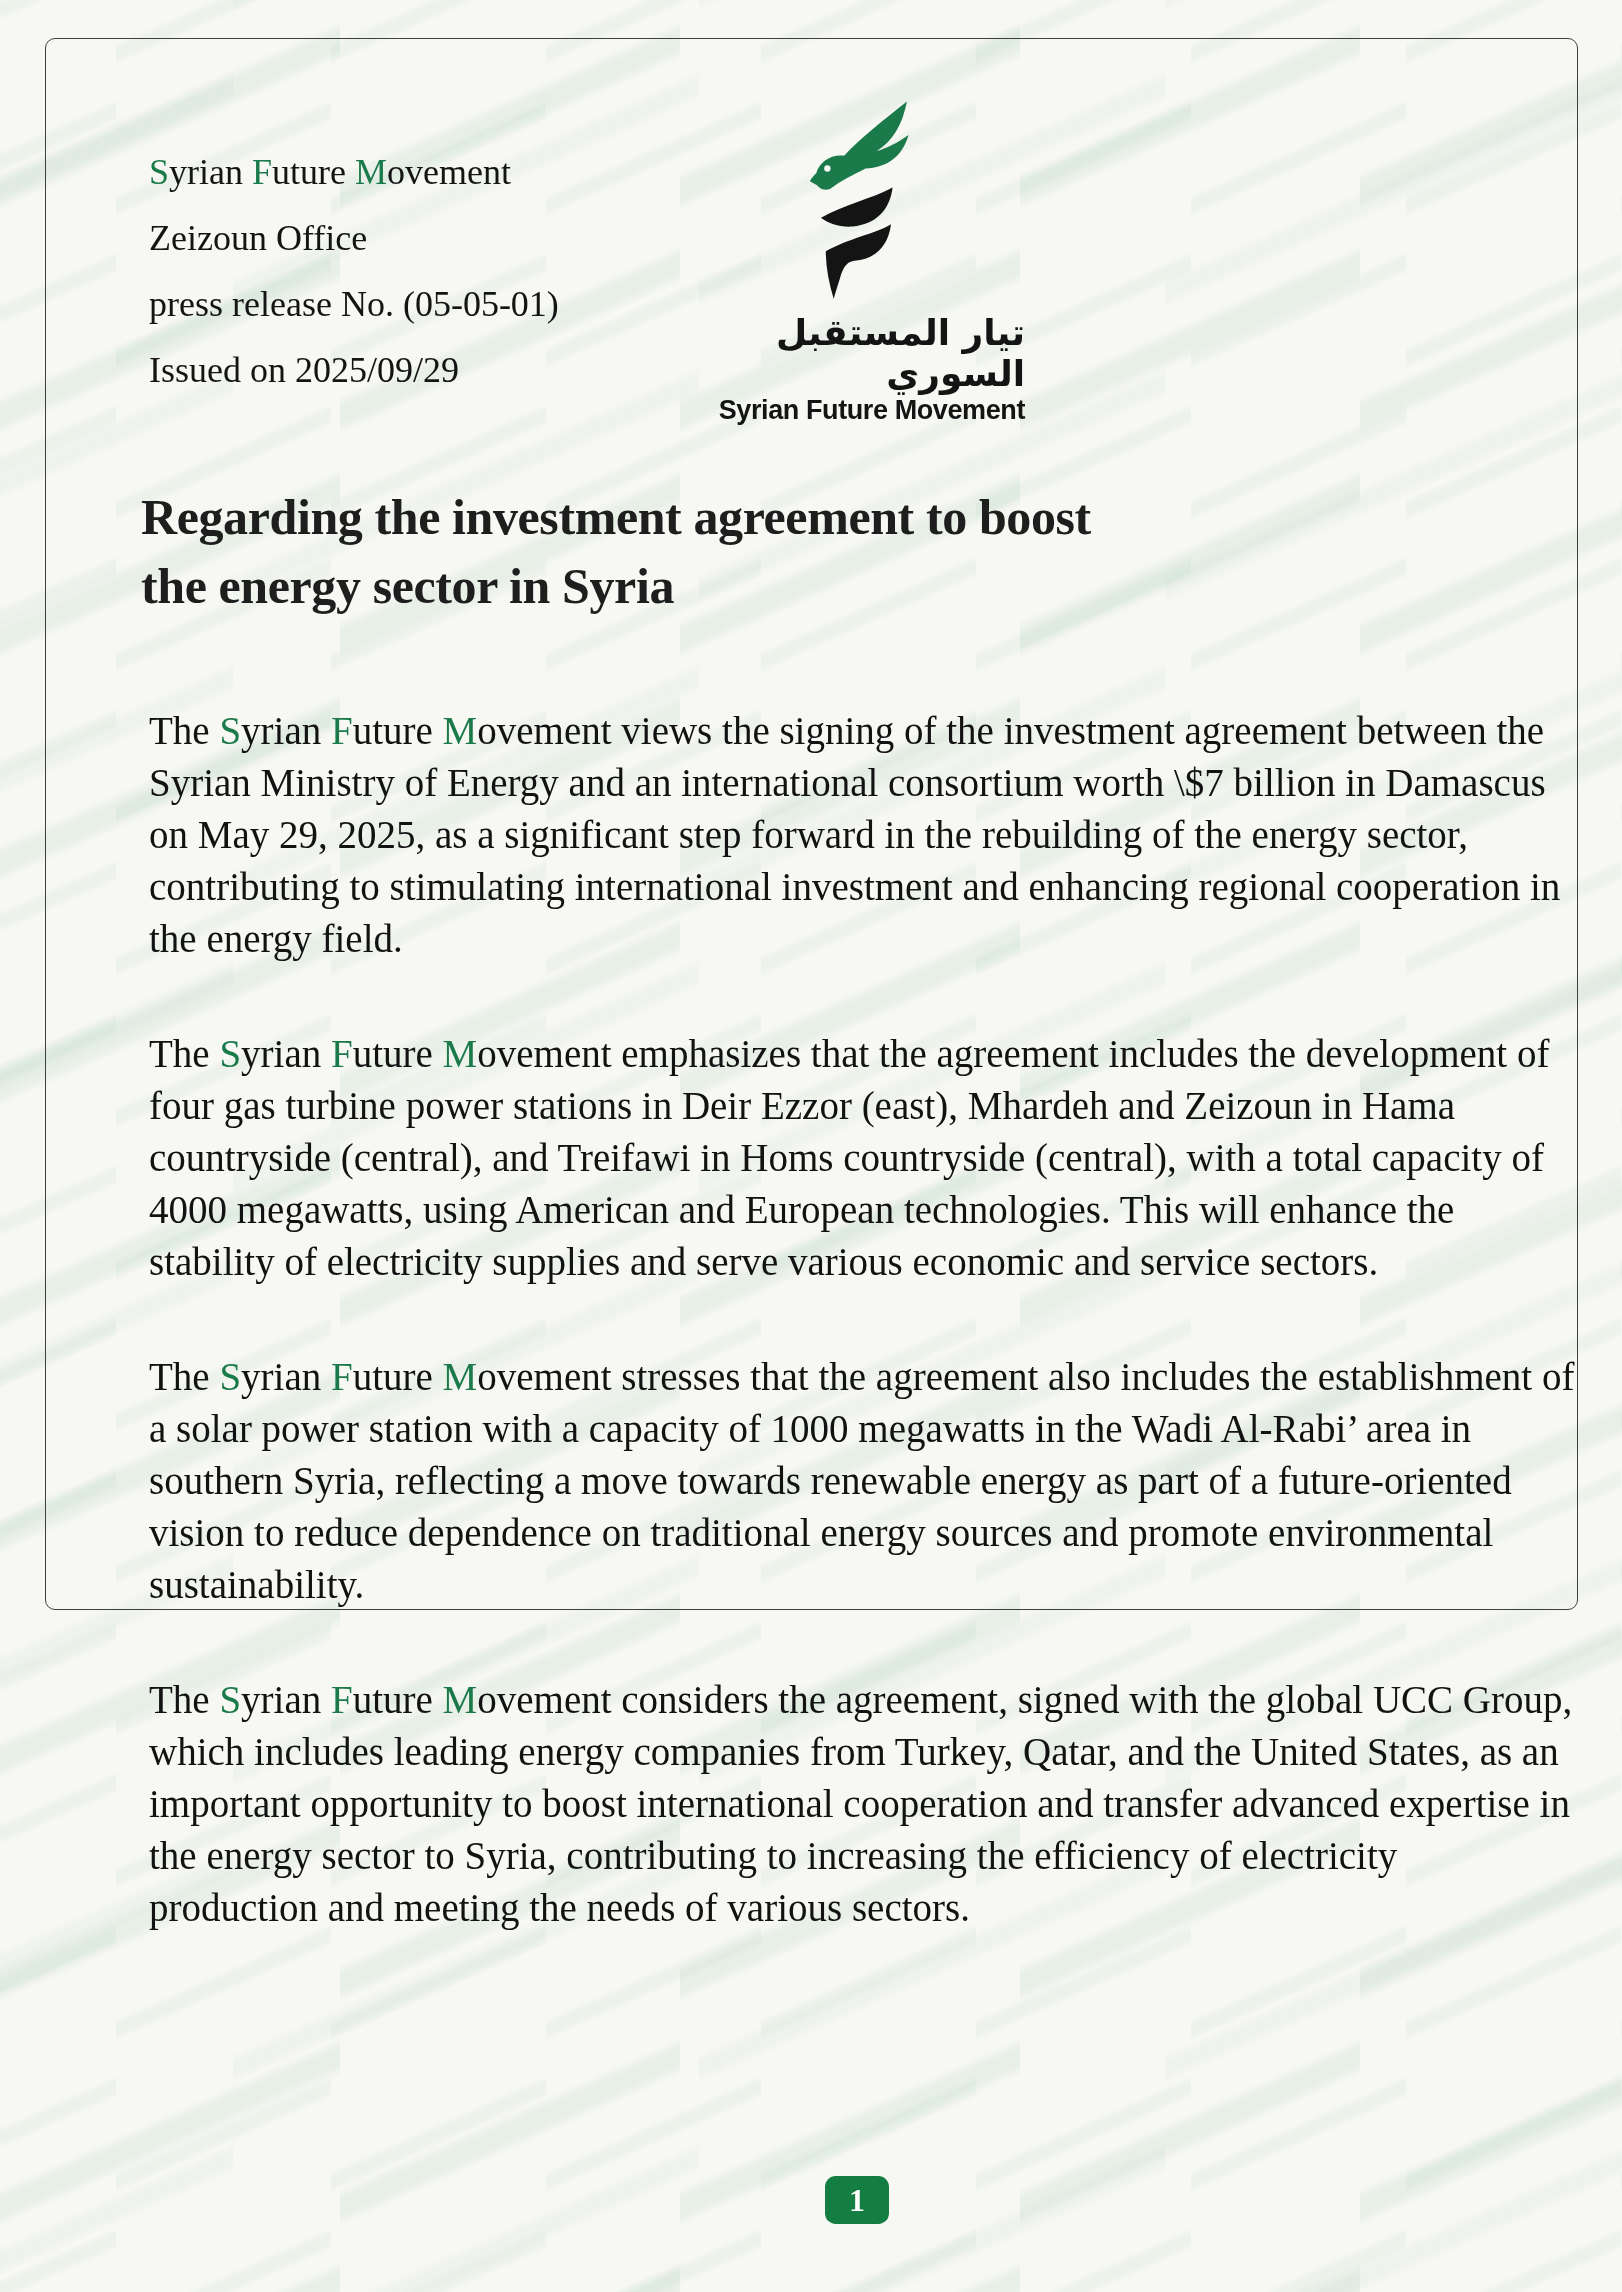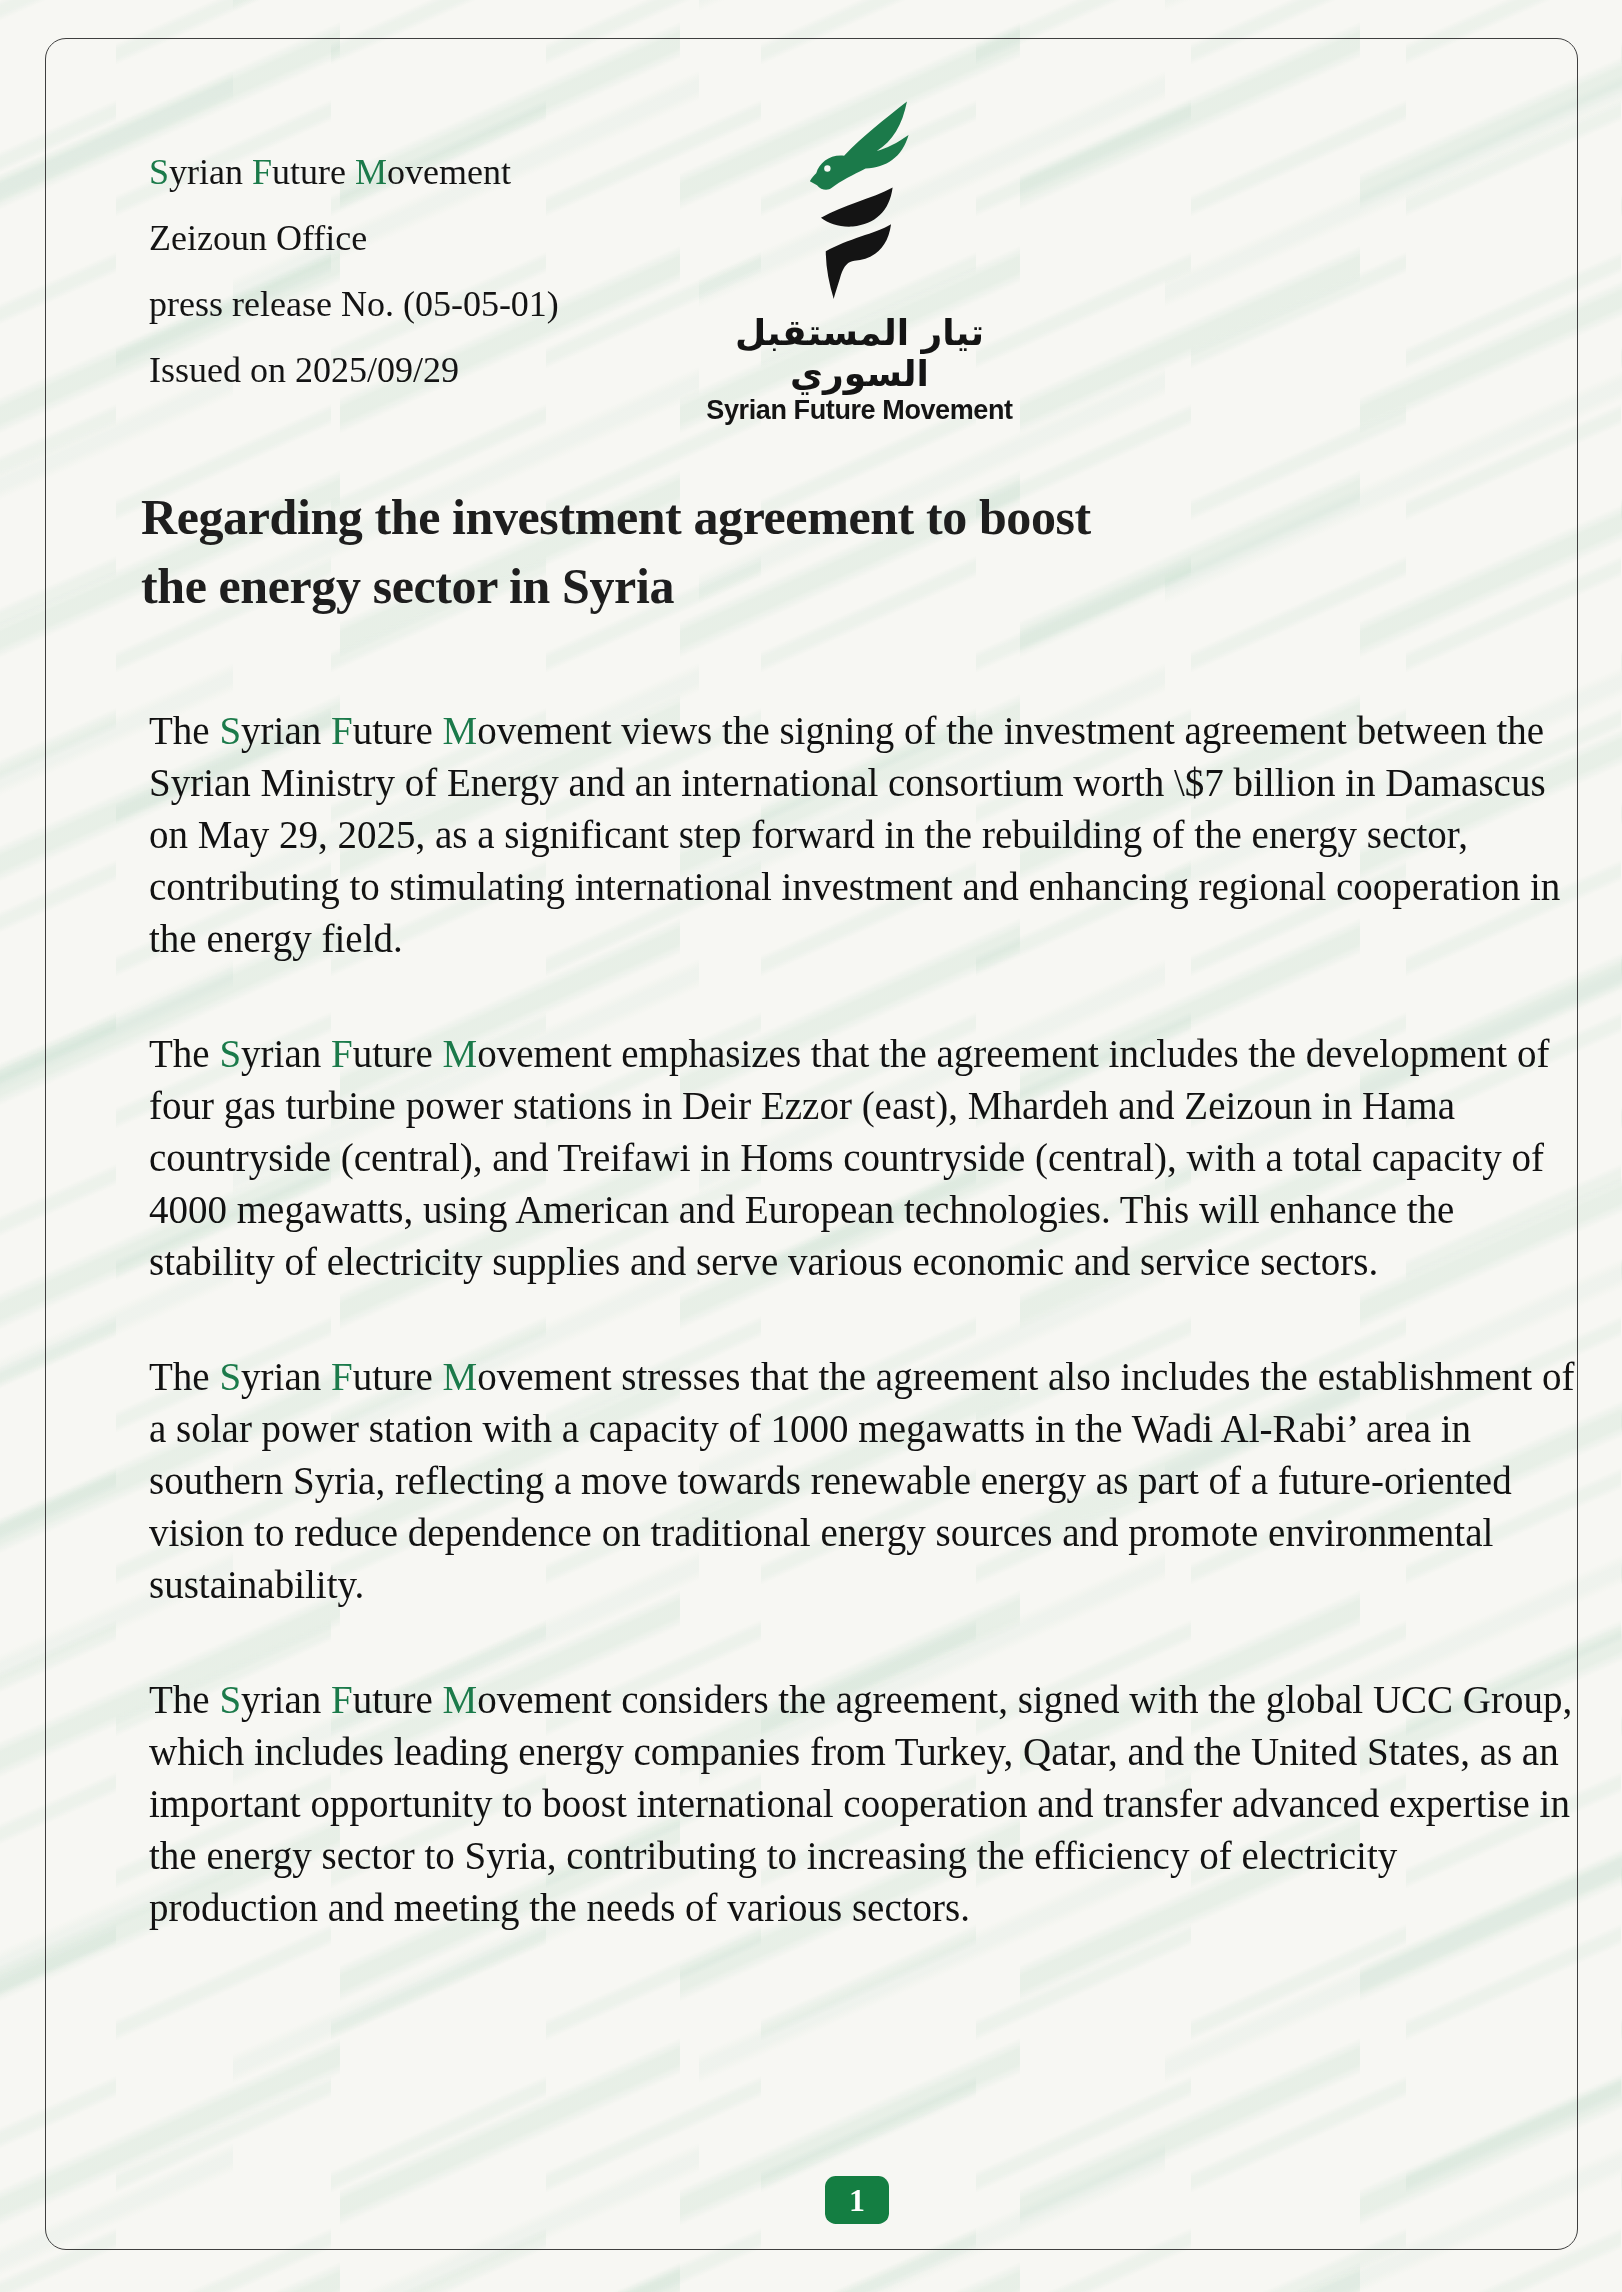--- a/index.html
+++ b/index.html
@@ -13,30 +13,30 @@
   .watermark{
     position:absolute;inset:0;pointer-events:none;
     background-image:
       linear-gradient(-24deg, transparent 44%, rgba(96,170,128,0.10) 47%, rgba(96,170,128,0.10) 51%, transparent 54%),
       linear-gradient(-24deg, transparent 45%, rgba(96,170,128,0.07) 48%, rgba(96,170,128,0.07) 51%, transparent 54%),
       linear-gradient(-24deg, transparent 46%, rgba(96,170,128,0.05) 48%, rgba(96,170,128,0.05) 50%, transparent 52%);
     background-size: 340px 224px, 215px 152px, 466px 296px;
     background-position: 0 0, 116px 81px, 233px 36px;
   }
   .page-card{
-    position:absolute;left:45px;top:38px;width:1533px;height:2212px;
-    box-sizing:border-box;border:1.3px solid #3f3f3f;border-radius:21px;
+    position:absolute;left:45px;top:38px;width:1533px;height:1572px;
+    box-sizing:border-box;border:1.3px solid #3f3f3f;border-radius:10px;
   }
   .letterhead{
     position:absolute;left:103px;top:100px;
     font-size:36px;line-height:66px;color:#141414;
   }
   .accent{color:#1b7a4a;}
   .brand-logo{
-    position:absolute;left:648px;top:61px;width:331px;text-align:center;
+    position:absolute;left:648px;top:61px;width:331px;text-align:right;
   }
   .falcon{display:block;margin:0 auto;}
   .logo-arabic{
     font-family:"DejaVu Sans",sans-serif;font-weight:700;font-size:36px;
     direction:rtl;color:#141414;margin-top:12.5px;line-height:41px;
   }
   .logo-english{
     font-family:"Liberation Sans",sans-serif;font-weight:700;font-size:27px;
     color:#141414;letter-spacing:-0.4px;margin-top:1.8px;line-height:30px;
   }

